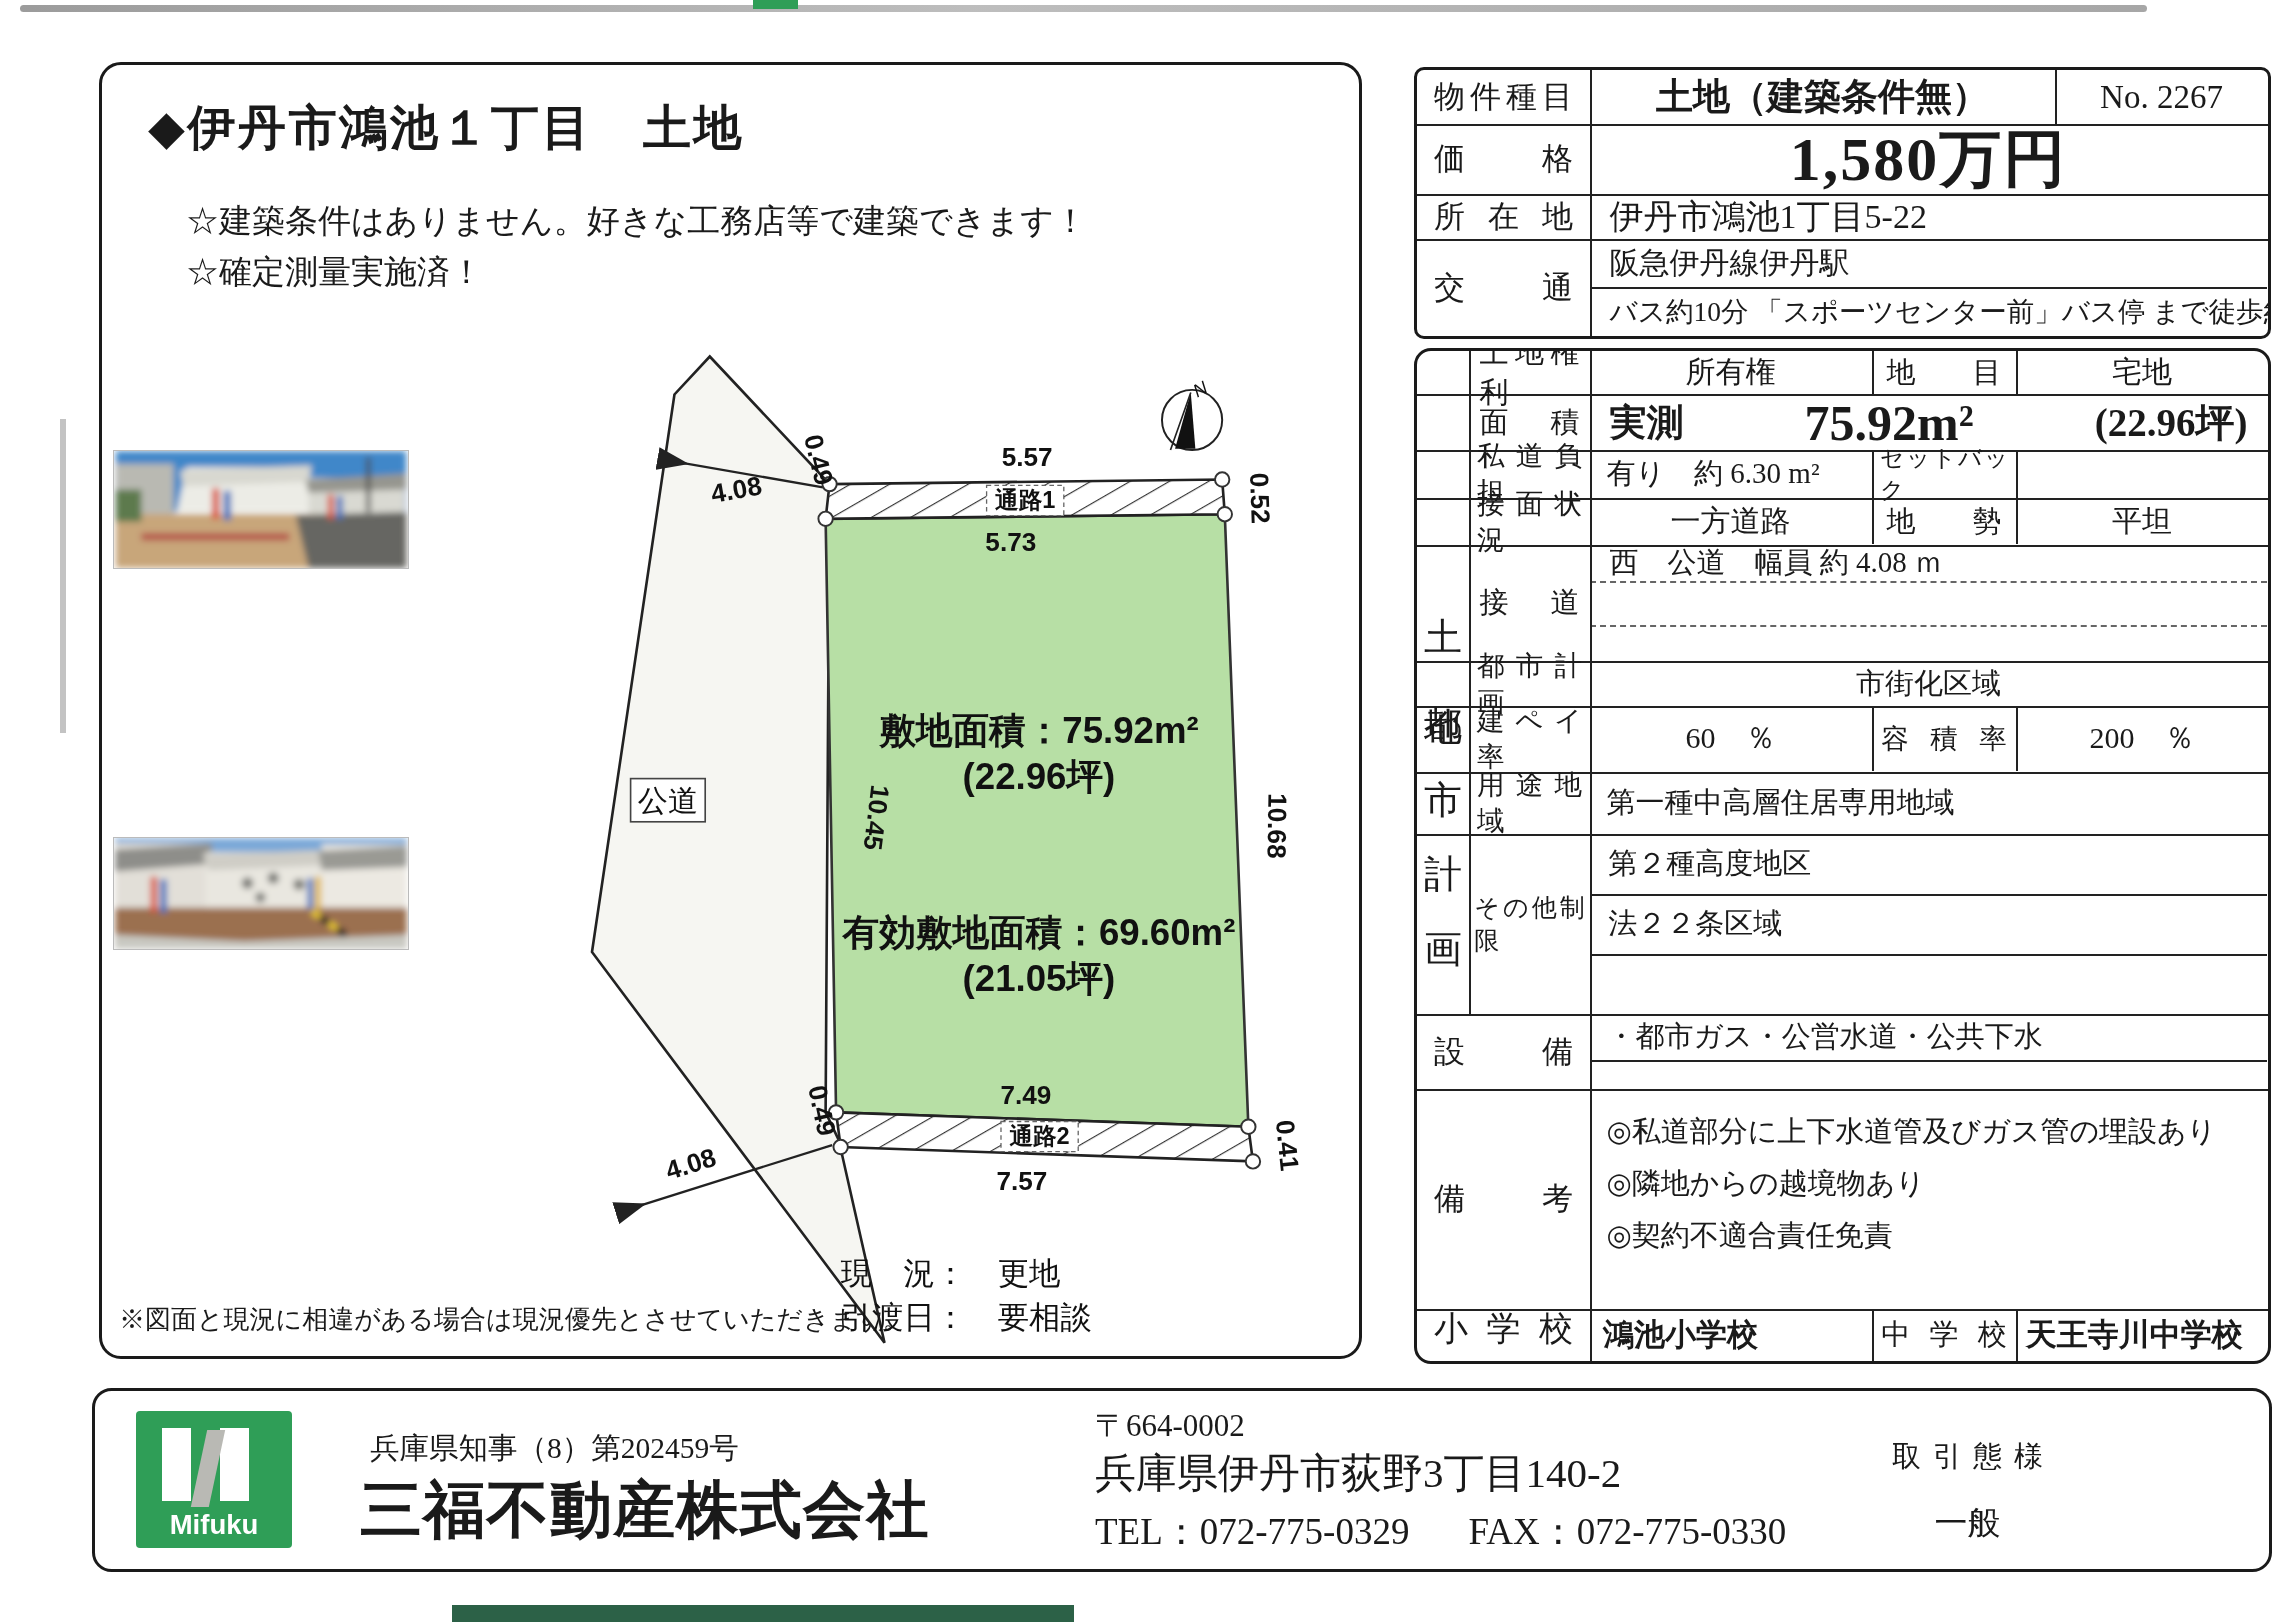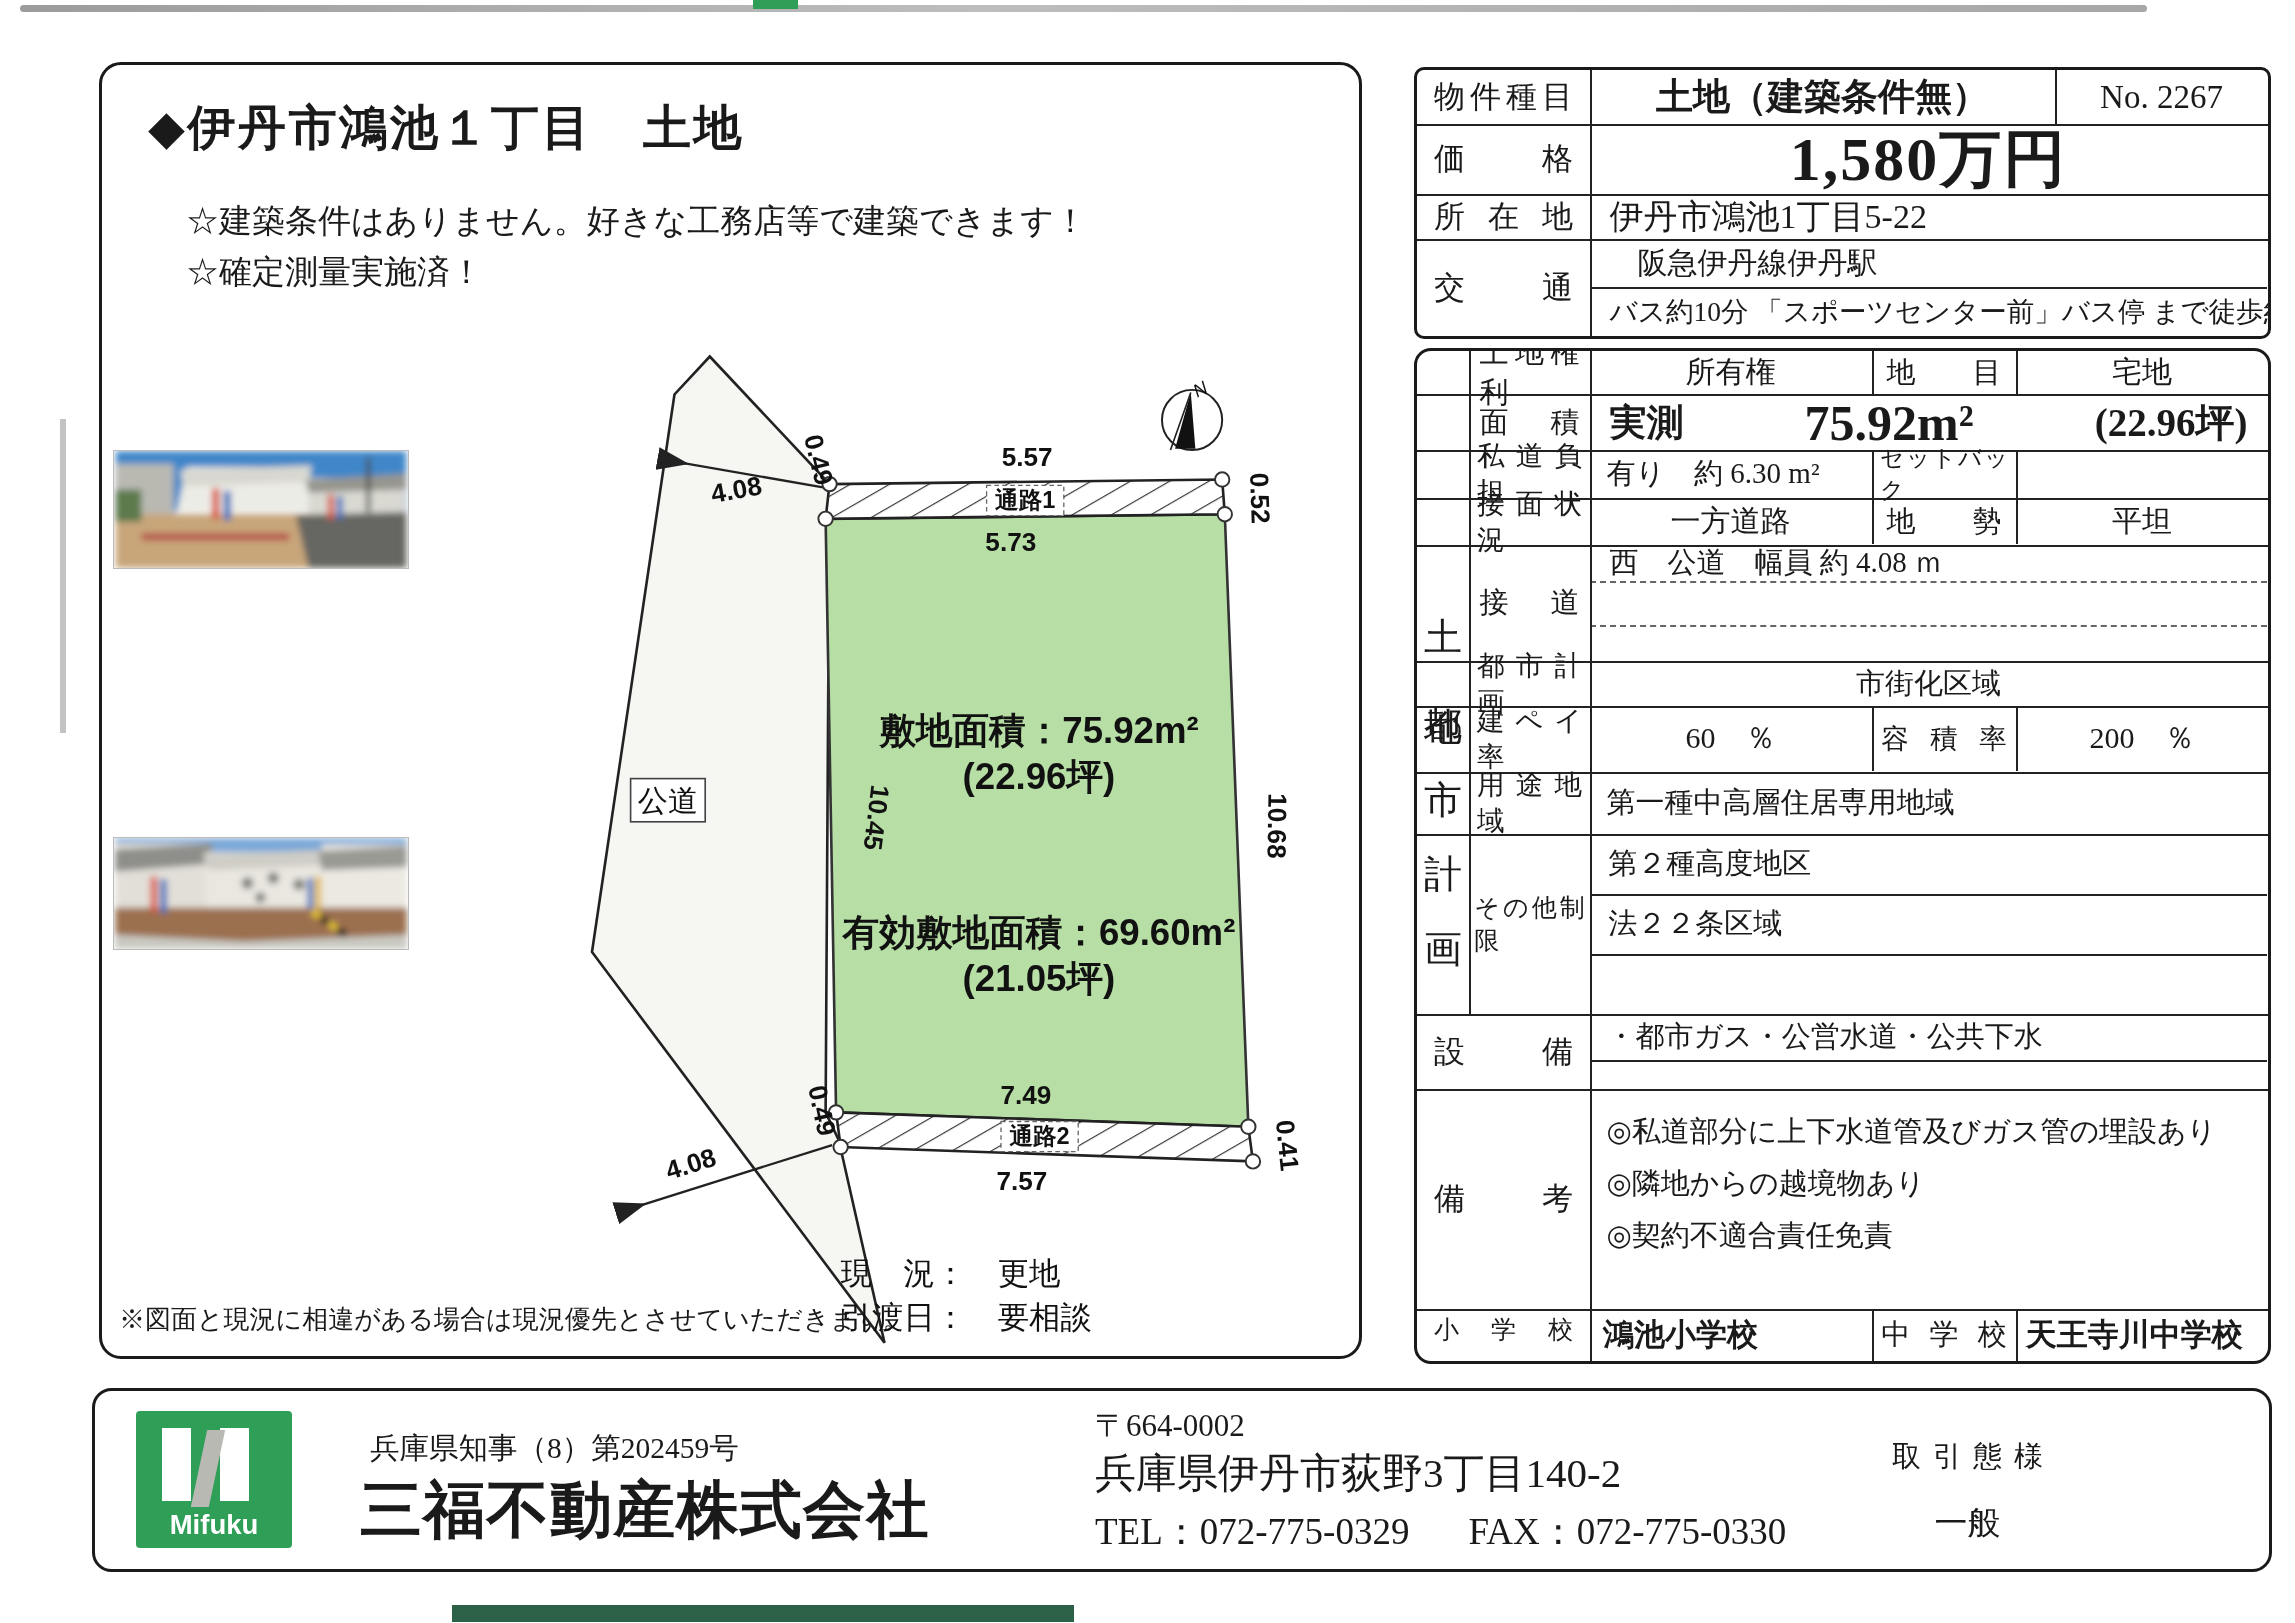--- a/index.html
+++ b/index.html
@@ -199,21 +199,21 @@
   <div class="cell" style="left:0;top:124px;width:173px;height:45px;font-size:31px;">
     <span class="jlabel">所在地</span>
     </div>
   <div class="cell" style="left:173px;top:124px;width:677px;height:45px;font-size:34px;padding-left:19.6px;">
     <span>伊丹市鴻池1丁目5-22</span>
     </div>
 
   <div class="cell" style="left:0;top:169px;width:173px;height:98px;font-size:31px;">
     <span class="jlabel">交通</span>
     </div>
-  <div class="cell" style="left:173px;top:169px;width:677px;height:48px;font-size:30px;padding-left:19.6px;margin-left:28px;">
+  <div class="cell" style="left:173px;top:169px;width:677px;height:48px;font-size:30px;padding-left:19.6px;">
     <span>阪急伊丹線伊丹駅</span>
     </div>
   <div class="cell" style="left:173px;top:217px;width:677px;height:50px;font-size:27.5px;padding-left:19.6px;white-space:nowrap;">
     <span>バス約10分 「スポーツセンター前」バス停 まで徒歩約3分</span>
     </div>
 </div>
 
 <div class="card" style="left:1414px;top:348px;width:851px;height:1010px;">
 
   <div class="abs bt" style="left:0;top:43px;width:851px;"></div>
@@ -361,21 +361,21 @@
 
   <div class="cell" style="left:0;top:738px;width:173px;height:219px;font-size:31px;">
     <span class="jlabel">備考</span>
     </div>
   <div class="abs" style="left:173px;top:738px;width:677px;height:219px;padding:15.7px 0 0 16.4px;font-size:29px;line-height:52px;">
     <div>◎私道部分に上下水道管及びガス管の埋設あり</div>
     <div>◎隣地からの越境物あり</div>
     <div>◎契約不適合責任免責</div>
   </div>
 
-  <div class="cell" style="left:0;top:958px;width:173px;height:40px;font-size:25px;">
+  <div class="cell" style="left:0;top:958px;width:173px;height:40px;font-size:34px;">
     <span class="jlabel">小学校</span>
     </div>
   <div class="cell" style="left:173px;top:958px;width:281px;height:52px;font-size:31px;font-weight:700;padding-left:13px;">
     <span>鴻池小学校</span>
     </div>
   <div class="cell" style="left:455px;top:958px;width:144px;height:52px;font-size:29px;">
     <span class="jlabel" style="padding:0 9.2px;">中学校</span>
     </div>
   <div class="cell" style="left:599px;top:958px;width:252px;height:52px;font-size:31px;font-weight:700;padding-left:9.8px;">
     <span>天王寺川中学校</span>

